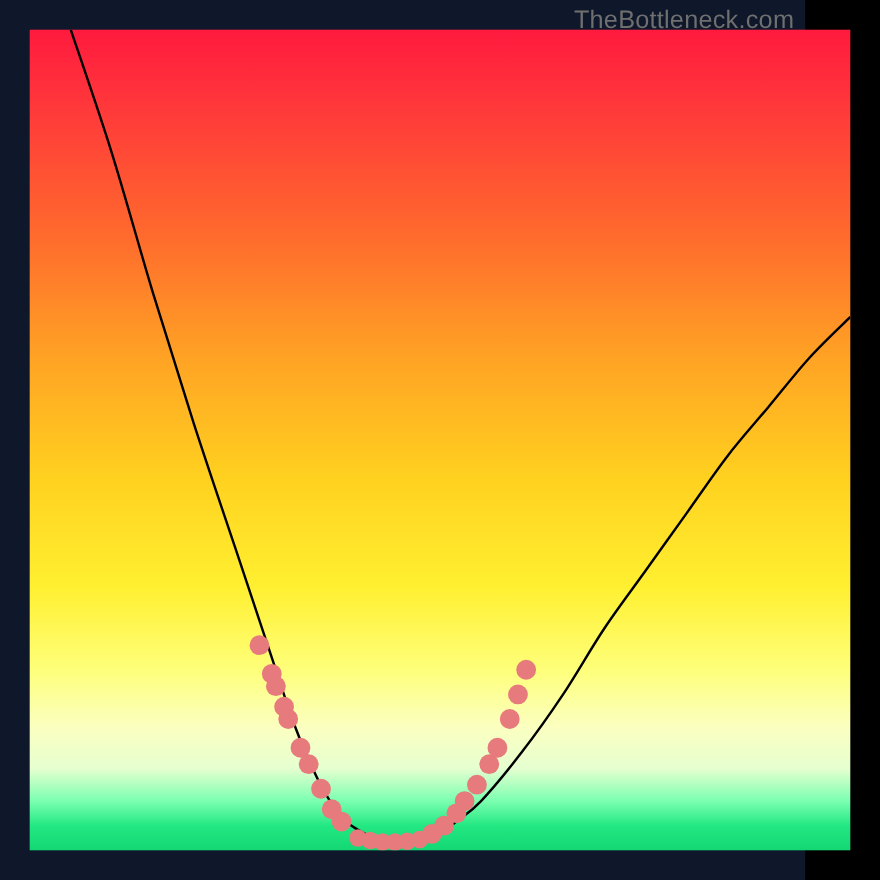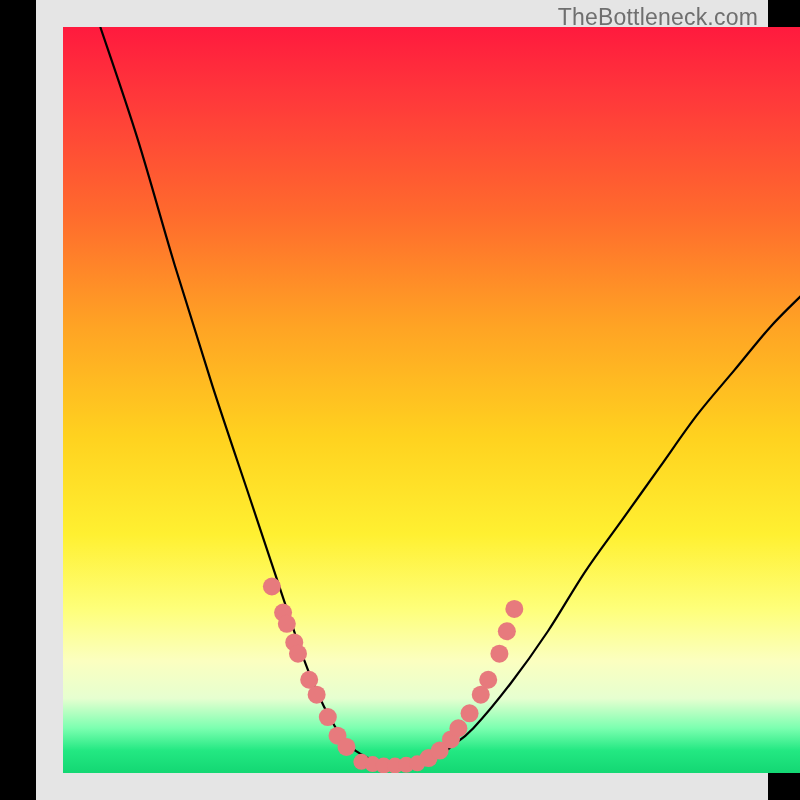--- a/index.html
+++ b/index.html
@@ -10,22 +10,21 @@
     overflow: hidden;
     background: #000;
     font-family: Arial, Helvetica, sans-serif;
   }
   .frame {
     position: absolute;
     top: 0;
     left: 0;
     width: 732px;
     height: 800px;
-    background: #e5e5e5;
-    margin-left: 36px;
+    background: #0f172a;
   }
   .plot {
     position: absolute;
     top: 27px;
     left: 27px;
     width: 746px;
     height: 746px;
     
     background: linear-gradient(
       to bottom,

